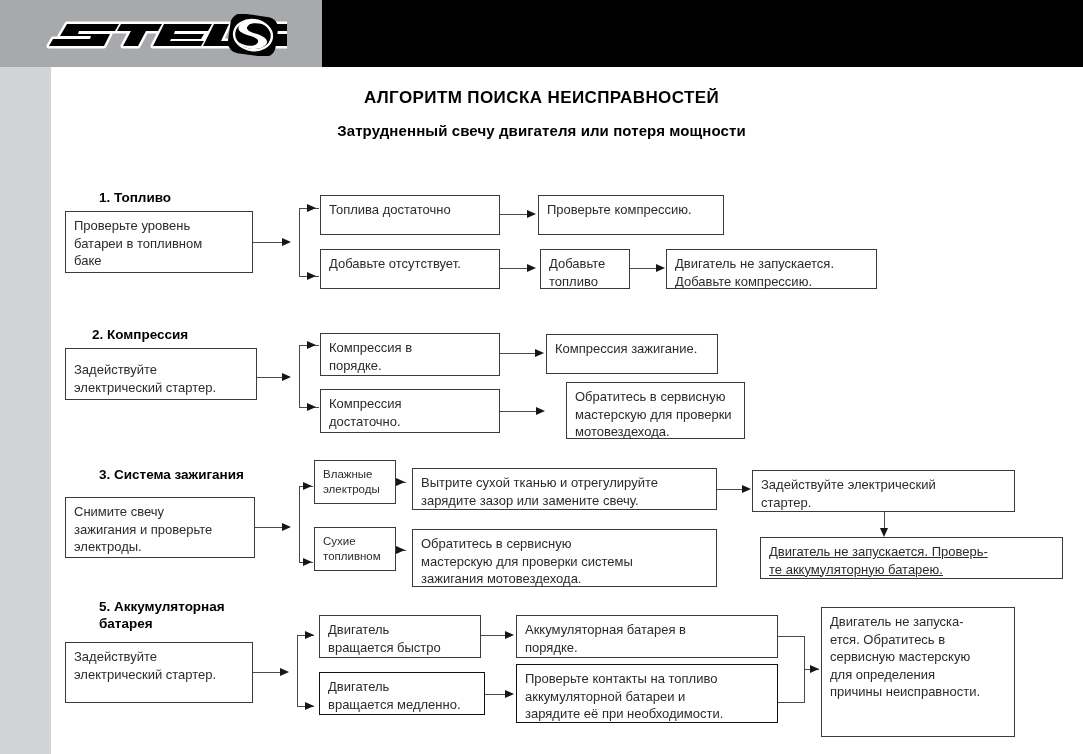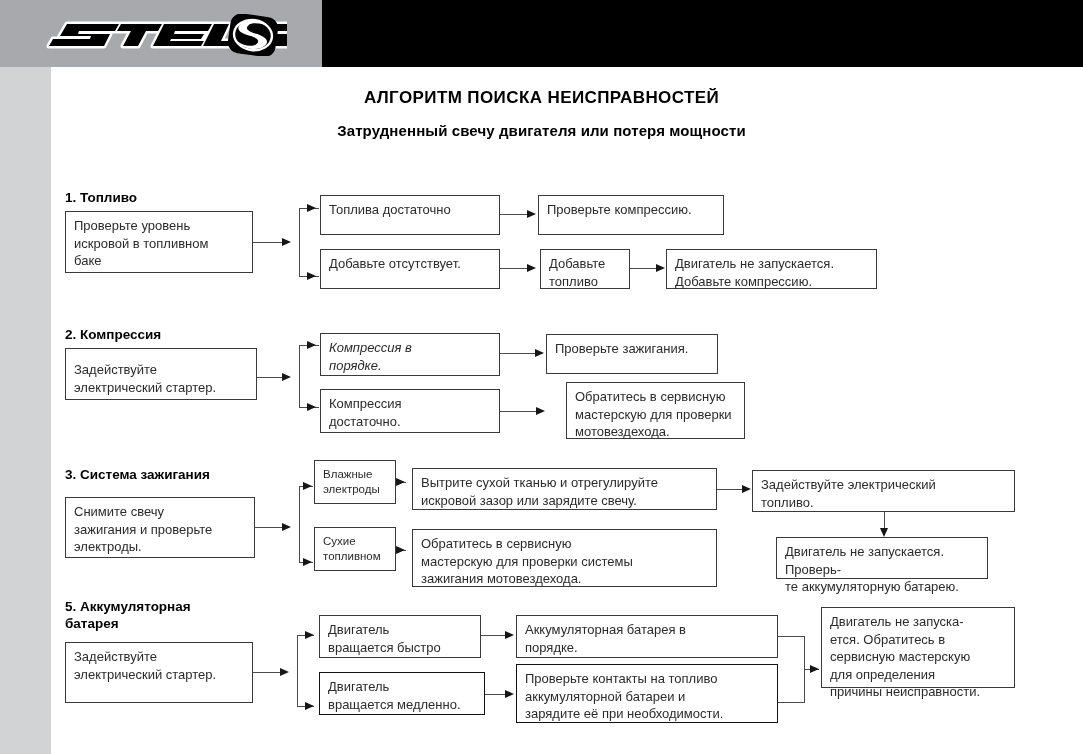--- a/index.html
+++ b/index.html
@@ -24,21 +24,21 @@
   #title-main{
     position:absolute;left:0;top:88px;width:1083px;
     text-align:center;font-size:17px;font-weight:bold;letter-spacing:.4px;
   }
   #title-sub{
     position:absolute;left:0;top:122px;width:1083px;
     text-align:center;font-size:15px;font-weight:bold;letter-spacing:.1px;
   }
 
   
-  .sec-label{position:absolute;font-size:13.5px;font-weight:bold;line-height:17px;white-space:pre-line;}
+  .sec-label{position:absolute;font-size:13.5px;font-weight:bold;line-height:17px;white-space:pre-line;margin-left:34px;}
   .box{
     position:absolute;box-sizing:border-box;
     border:1px solid #3a3a3a;background:#ffffff;
     font-size:13px;line-height:17.5px;color:#2b2b2b;
     padding:5px 7px 4px 8px;
     white-space:pre-line;
   }
   .box.thick{border:1.6px solid #111;}
   .ln{position:absolute;background:#4a4a4a;}
   .lnh{height:1px;}
@@ -91,21 +91,21 @@
   </div>
 </div>
 <div id="sidebar-strip"></div>
 
 <div id="title-main">АЛГОРИТМ ПОИСКА НЕИСПРАВНОСТЕЙ</div>
 <div id="title-sub">Затрудненный свечу двигателя или потеря мощности</div>
 
 <div class="sec-label" style="left:65px;top:189px;">1. Топливо</div>
 
 <div class="box" style="left:65px;top:211px;width:188px;height:62px;">Проверьте уровень
-искровой в топливном
+батареи в топливном
 баке</div>
 
 <div class="ln lnh" style="left:253px;top:242px;width:29px;"></div>
 <div class="arrow arrow-r" style="left:282px;top:238px;"></div>
 <div class="ln lnv" style="left:299px;top:208px;height:69px;"></div>
 <div class="ln lnh" style="left:299px;top:208px;width:20px;"></div>
 <div class="arrow arrow-r" style="left:307px;top:204px;"></div>
 <div class="ln lnh" style="left:299px;top:276px;width:20px;"></div>
 <div class="arrow arrow-r" style="left:307px;top:272px;"></div>
 
@@ -117,38 +117,38 @@
 <div class="box" style="left:320px;top:249px;width:180px;height:40px;">Добавьте отсутствует.</div>
 <div class="ln lnh" style="left:500px;top:268px;width:27px;"></div>
 <div class="arrow arrow-r" style="left:527px;top:264px;"></div>
 <div class="box" style="left:540px;top:249px;width:90px;height:40px;">Добавьте
 топливо</div>
 <div class="ln lnh" style="left:630px;top:268px;width:26px;"></div>
 <div class="arrow arrow-r" style="left:656px;top:264px;"></div>
 <div class="box" style="left:666px;top:249px;width:211px;height:40px;">Двигатель не запускается.
 Добавьте компрессию.</div>
 
-<div class="sec-label" style="left:65px;top:326px;text-align:right;">2. Компрессия</div>
+<div class="sec-label" style="left:58px;top:326px;text-align:right;">2. Компрессия</div>
 
 <div class="box" style="left:65px;top:348px;width:192px;height:52px;padding-top:12px;">Задействуйте
 электрический стартер.</div>
 
 <div class="ln lnh" style="left:257px;top:377px;width:25px;"></div>
 <div class="arrow arrow-r" style="left:282px;top:373px;"></div>
 <div class="ln lnv" style="left:299px;top:345px;height:63px;"></div>
 <div class="ln lnh" style="left:299px;top:345px;width:20px;"></div>
 <div class="arrow arrow-r" style="left:307px;top:341px;"></div>
 <div class="ln lnh" style="left:299px;top:407px;width:20px;"></div>
 <div class="arrow arrow-r" style="left:307px;top:403px;"></div>
 
-<div class="box" style="left:320px;top:333px;width:180px;height:43px;font-style:italic;">Компрессия в
+<div class="box" style="left:320px;top:333px;width:180px;height:43px;">Компрессия в
 порядке.</div>
 <div class="ln lnh" style="left:500px;top:353px;width:35px;"></div>
 <div class="arrow arrow-r" style="left:535px;top:349px;"></div>
-<div class="box" style="left:546px;top:334px;width:172px;height:40px;">Проверьте зажигания.</div>
+<div class="box" style="left:546px;top:334px;width:172px;height:40px;">Компрессия зажигание.</div>
 
 <div class="box" style="left:320px;top:389px;width:180px;height:44px;">Компрессия
 достаточно.</div>
 <div class="ln lnh" style="left:500px;top:411px;width:36px;"></div>
 <div class="arrow arrow-r" style="left:536px;top:407px;"></div>
 <div class="box" style="left:566px;top:382px;width:179px;height:57px;">Обратитесь   в   сервисную
 мастерскую   для   проверки
 мотовездехода.</div>
 
 <div class="sec-label" style="left:65px;top:466px;">3. Система зажигания</div>
@@ -163,28 +163,28 @@
 <div class="ln lnh" style="left:299px;top:486px;width:14px;"></div>
 <div class="arrow arrow-r" style="left:303px;top:482px;"></div>
 <div class="ln lnh" style="left:299px;top:562px;width:14px;"></div>
 <div class="arrow arrow-r" style="left:303px;top:558px;"></div>
 
 <div class="box" style="left:314px;top:460px;width:82px;height:44px;font-size:11.5px;line-height:14.5px;padding-top:6px;">Влажные
 электроды</div>
 <div class="ln lnh" style="left:396px;top:482px;width:10px;"></div>
 <div class="arrow arrow-r" style="left:396px;top:478px;"></div>
 <div class="box" style="left:412px;top:468px;width:305px;height:42px;">Вытрите сухой тканью и отрегулируйте
-искровой зазор или зарядите свечу.</div>
+зарядите зазор или замените свечу.</div>
 <div class="ln lnh" style="left:717px;top:489px;width:25px;"></div>
 <div class="arrow arrow-r" style="left:742px;top:485px;"></div>
 <div class="box" style="left:752px;top:470px;width:263px;height:42px;">Задействуйте электрический
-топливо.</div>
+стартер.</div>
 <div class="ln lnv" style="left:884px;top:512px;height:20px;"></div>
 <div class="arrow arrow-d" style="left:880px;top:528px;"></div>
-<div class="box" style="left:776px;top:537px;width:212px;height:42px;">Двигатель не запускается. Проверь-
+<div class="box" style="left:760px;top:537px;width:303px;height:42px;text-decoration:underline;">Двигатель не запускается. Проверь-
 те аккумуляторную батарею.</div>
 
 <div class="box" style="left:314px;top:527px;width:82px;height:44px;font-size:11.5px;line-height:14.5px;padding-top:6px;">Сухие
 топливном</div>
 <div class="ln lnh" style="left:396px;top:550px;width:10px;"></div>
 <div class="arrow arrow-r" style="left:396px;top:546px;"></div>
 <div class="box" style="left:412px;top:529px;width:305px;height:58px;">Обратитесь   в   сервисную
 мастерскую   для   проверки системы
 зажигания   мотовездехода.</div>
 
@@ -215,17 +215,17 @@
 <div class="arrow arrow-r" style="left:505px;top:690px;"></div>
 <div class="box thick" style="left:516px;top:664px;width:262px;height:59px;">Проверьте контакты на топливо
 аккумуляторной батареи и
 зарядите её при необходимости.</div>
 
 <div class="ln lnh" style="left:778px;top:636px;width:26px;"></div>
 <div class="ln lnh" style="left:778px;top:702px;width:26px;"></div>
 <div class="ln lnv" style="left:804px;top:636px;height:67px;"></div>
 <div class="ln lnh" style="left:804px;top:669px;width:15px;"></div>
 <div class="arrow arrow-r" style="left:810px;top:665px;"></div>
-<div class="box" style="left:821px;top:607px;width:194px;height:81px;">Двигатель не запуска-
+<div class="box" style="left:821px;top:607px;width:194px;height:130px;">Двигатель не запуска-
 ется. Обратитесь    в
 сервисную мастерскую
 для определения
 причины неисправности.</div>
 
 </body></html>

